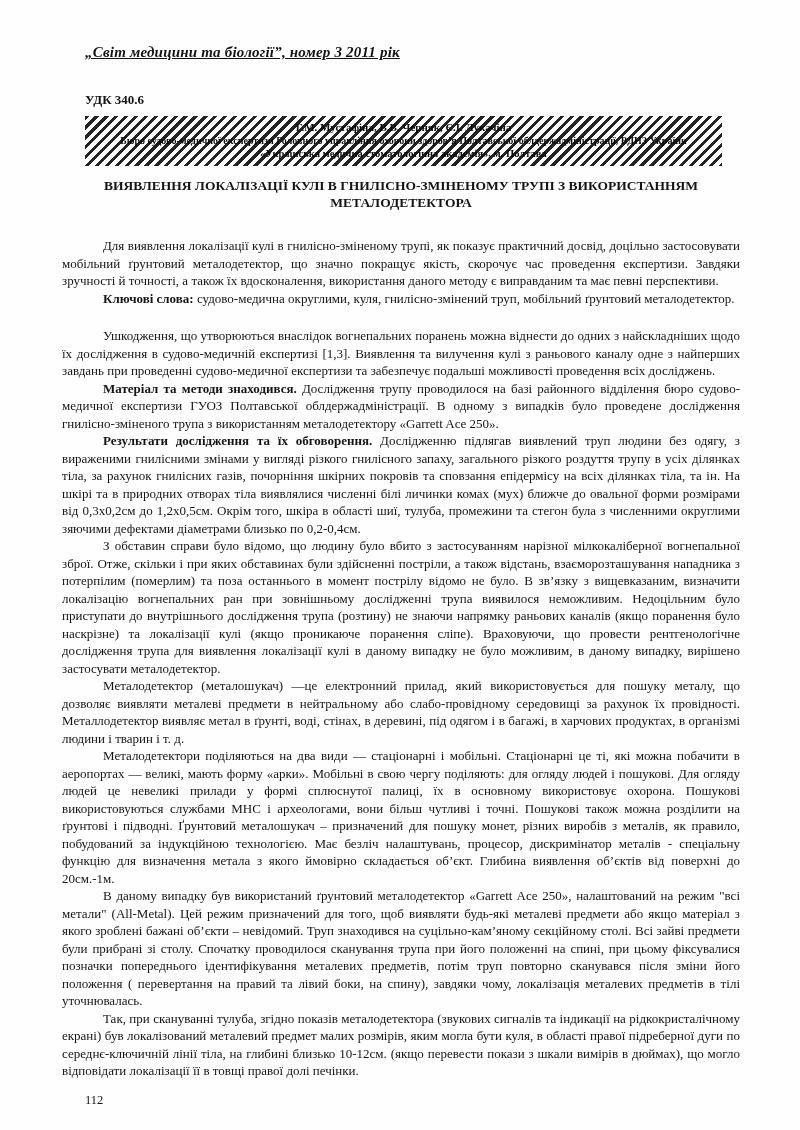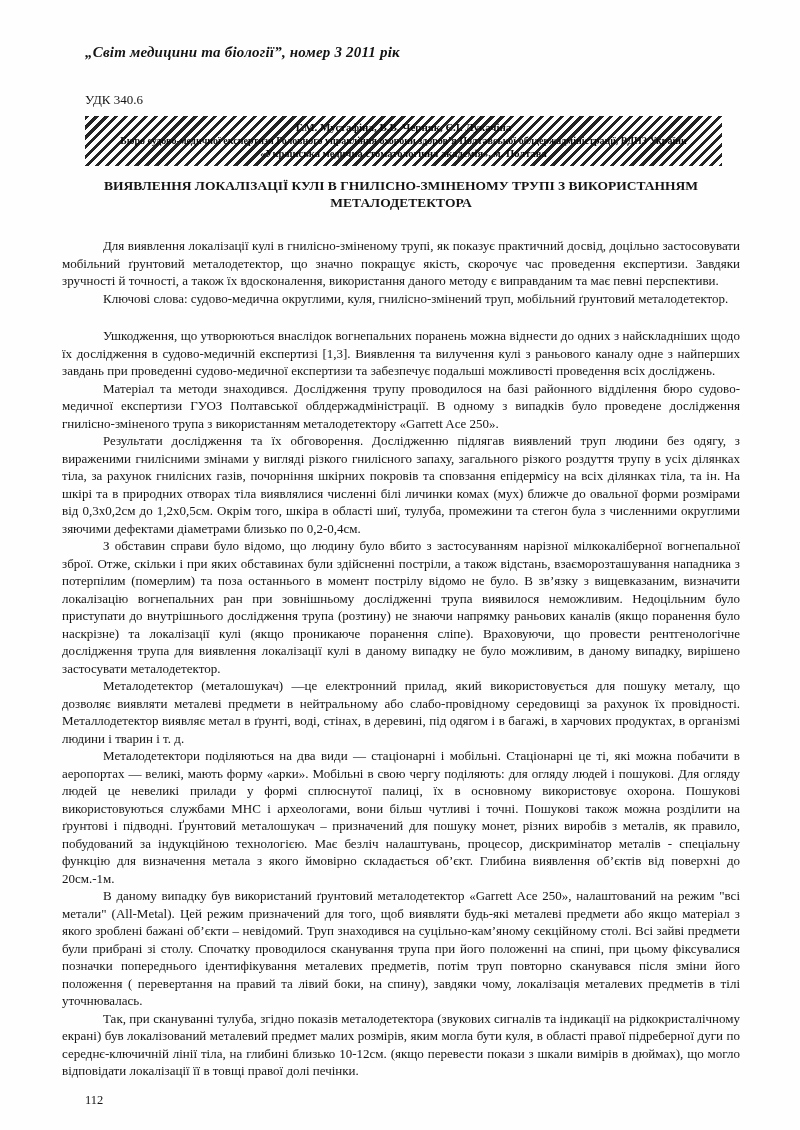--- a/index.html
+++ b/index.html
@@ -16,25 +16,26 @@
     width: 800px;
     height: 1130px;
     padding: 44px 60px 20px 62px;
   }
   .journal-header {
     margin: 0 0 0 23px;
     font-size: 15px;
     font-weight: bold;
     font-style: italic;
     letter-spacing: 0.2px;
+    text-decoration: underline;
   }
   .udk {
     margin: 31px 0 0 23px;
     font-size: 13px;
-    font-weight: normal;
+    font-weight: bold;
   }
   .authors-redacted {
     position: relative;
     margin: 10px 0 0 23px;
     width: 633px;
     padding: 3px 2px 4px 2px;
     text-align: center;
     font-weight: bold;
     color: #111;
   }
@@ -63,21 +64,21 @@
     font-weight: bold;
   }
   .text-block { margin-top: 26px; }
   p.para {
     margin: 0;
     font-size: 13px;
     line-height: 17.5px;
     text-align: justify;
     text-indent: 41px;
   }
-  p.para b { font-weight: normal; margin-top: 8px; }
+  p.para b { font-weight: bold; margin-top: 8px; }
   p.para.gap-before { margin-top: 20px; }
   .page-number {
     margin: 13px 0 0 23px;
     font-size: 12.5px;
   }
 </style>
 </head>
 <body>
 
 <div class="page">

